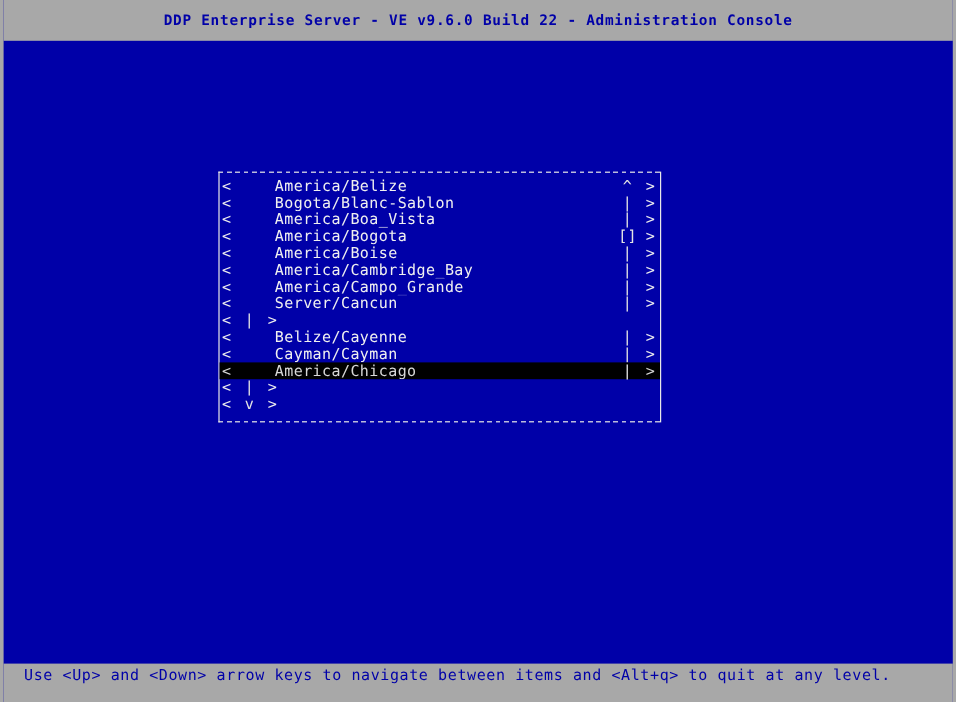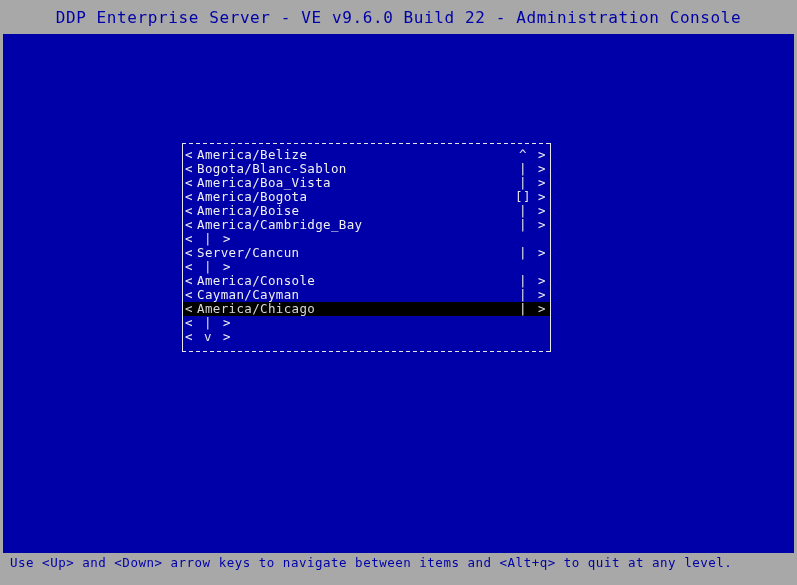--- a/index.html
+++ b/index.html
@@ -30,43 +30,44 @@
     top: 0;
     width: 797px;
     height: 34px;
     background: #a8a8a8;
     display: flex;
     align-items: center;
     justify-content: center;
   }
   #titlebar-text {
     color: #0000a8;
-    font-size: 16px;
+    font-size: 12px;
     letter-spacing: 0.6px;
     white-space: pre;
     font-family: "DejaVu Sans Mono", "Liberation Mono", monospace;
+    font-weight: bold;
   }
 
   
   #statusbar {
     position: absolute;
     left: -3px;
     top: 553px;
     width: 797px;
     height: 32px;
     background: #a8a8a8;
     display: flex;
     align-items: flex-start;
   }
   #statusbar-text {
     color: #0000a8;
     font-size: 12.5px;
     letter-spacing: 0.5px;
     white-space: pre;
-    padding: 2px 0 0 10px;
+    padding: 2px 0 0 20px;
     font-family: "DejaVu Sans Mono", "Liberation Mono", monospace;
   }
 
   
   #dialog {
     position: absolute;
     left: 177px;
     top: 142px;
     width: 372px;
     height: 211px;
@@ -119,20 +120,21 @@
   }
   .row .lt {
     width: 14px;
     text-align: left;
     padding-left: 2px;
     box-sizing: border-box;
   }
   .row .label {
     flex: 1 1 auto;
     overflow: hidden;
+    margin-left: 32px;
   }
   .row .sb {
     width: 22px;
     text-align: center;
     box-sizing: border-box;
     color: #e4e4e4;
   }
   .row .gt {
     width: 16px;
     text-align: center;
@@ -154,24 +156,24 @@
     <div class="edge-left"></div>
     <div class="edge-right"></div>
 
     <div id="list">
         <div class="row"><span class="lt">&lt;</span><span class="label">America/Belize</span><span class="sb">^</span><span class="gt">&gt;</span></div>
         <div class="row"><span class="lt">&lt;</span><span class="label">Bogota/Blanc-Sablon</span><span class="sb">|</span><span class="gt">&gt;</span></div>
         <div class="row"><span class="lt">&lt;</span><span class="label">America/Boa_Vista</span><span class="sb">|</span><span class="gt">&gt;</span></div>
         <div class="row"><span class="lt">&lt;</span><span class="label">America/Bogota</span><span class="sb">[]</span><span class="gt">&gt;</span></div>
         <div class="row"><span class="lt">&lt;</span><span class="label">America/Boise</span><span class="sb">|</span><span class="gt">&gt;</span></div>
         <div class="row"><span class="lt">&lt;</span><span class="label">America/Cambridge_Bay</span><span class="sb">|</span><span class="gt">&gt;</span></div>
-        <div class="row"><span class="lt">&lt;</span><span class="sb">|</span><span class="gt">&gt;</span></div>
+        <div class="row"><span class="lt">&lt;</span><span class="label">America/Campo_Grande</span><span class="sb">|</span><span class="gt">&gt;</span></div>
         <div class="row"><span class="lt">&lt;</span><span class="label">Server/Cancun</span><span class="sb">|</span><span class="gt">&gt;</span></div>
         <div class="row"><span class="lt">&lt;</span><span class="sb">|</span><span class="gt">&gt;</span></div>
-        <div class="row"><span class="lt">&lt;</span><span class="label">America/Console</span><span class="sb">|</span><span class="gt">&gt;</span></div>
+        <div class="row"><span class="lt">&lt;</span><span class="label">Belize/Cayenne</span><span class="sb">|</span><span class="gt">&gt;</span></div>
         <div class="row"><span class="lt">&lt;</span><span class="label">Cayman/Cayman</span><span class="sb">|</span><span class="gt">&gt;</span></div>
         <div class="row selected"><span class="lt">&lt;</span><span class="label">America/Chicago</span><span class="sb">|</span><span class="gt">&gt;</span></div>
         <div class="row"><span class="lt">&lt;</span><span class="sb">|</span><span class="gt">&gt;</span></div>
         <div class="row"><span class="lt">&lt;</span><span class="sb">v</span><span class="gt">&gt;</span></div>
       </div>
   </div>
 
   <div id="statusbar">
     <div id="statusbar-text">Use &lt;Up&gt; and &lt;Down&gt; arrow keys to navigate between items and &lt;Alt+q&gt; to quit at any level.</div>
   </div>

